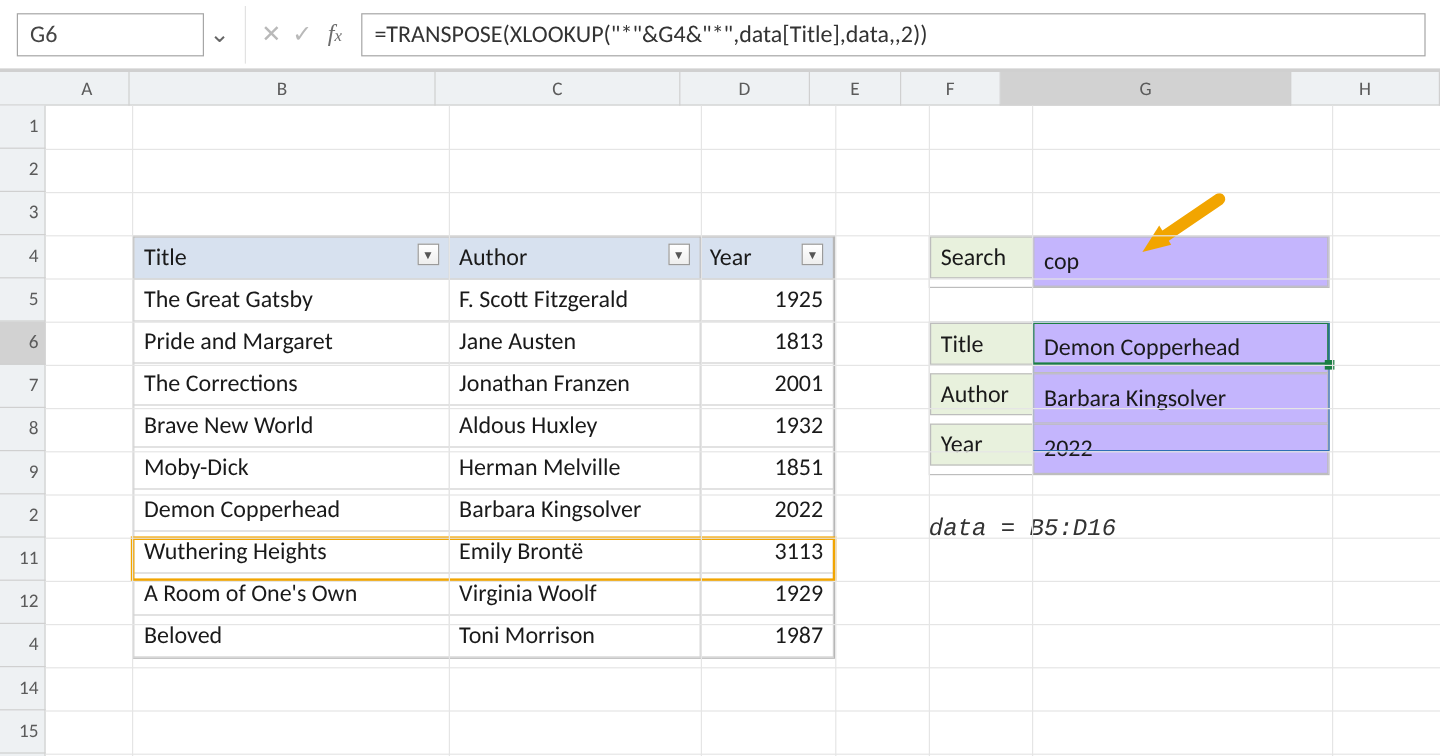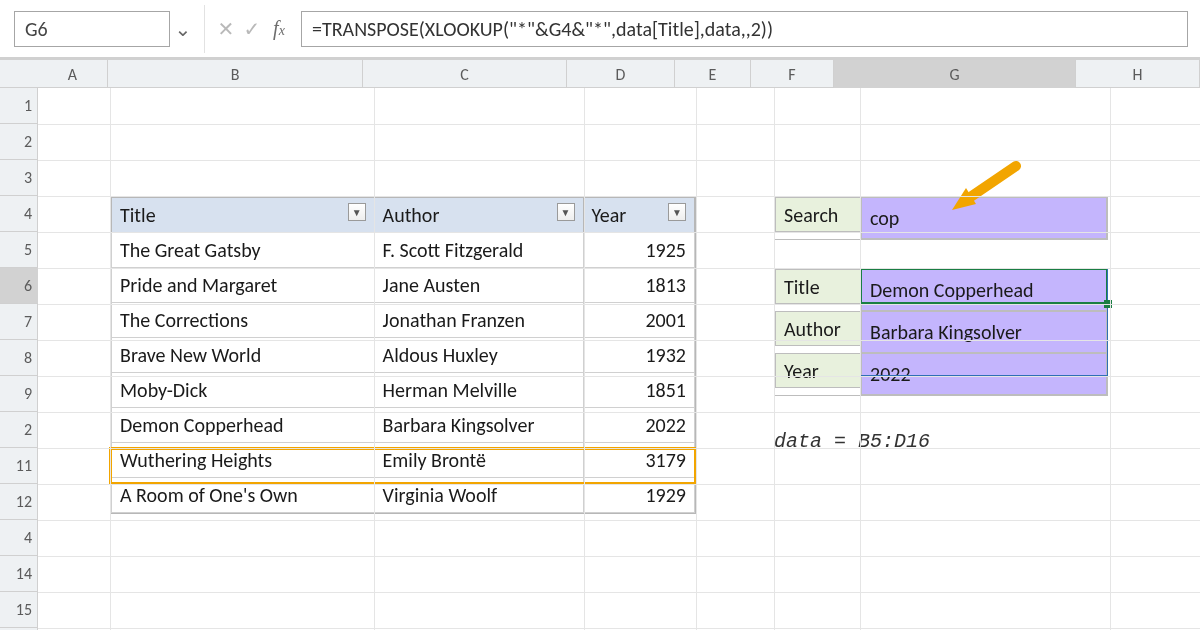--- a/index.html
+++ b/index.html
@@ -140,26 +140,31 @@
               <td class="num">1851</td>
             </tr>
             <tr class="hl">
               <td>Demon Copperhead</td>
               <td>Barbara Kingsolver</td>
               <td class="num">2022</td>
             </tr>
             <tr>
               <td>Wuthering Heights</td>
               <td>Emily Brontë</td>
-              <td class="num">3179</td>
+              <td class="num">3113</td>
             </tr>
             <tr>
               <td>A Room of One's Own</td>
               <td>Virginia Woolf</td>
               <td class="num">1929</td>
+            </tr>
+            <tr>
+              <td>Beloved</td>
+              <td>Toni Morrison</td>
+              <td class="num">1987</td>
             </tr>
           </tbody>
       </table>
     </div>
     <div class="hlbox" id="hlbox" style="left: 71px; top: 359px; width: 588px; height: 38px;"></div>
 
     <div class="kv" style="left:736px; top:108px;">
       <div class="k">Search</div>
       <div class="v">
           <span>cop</span>

